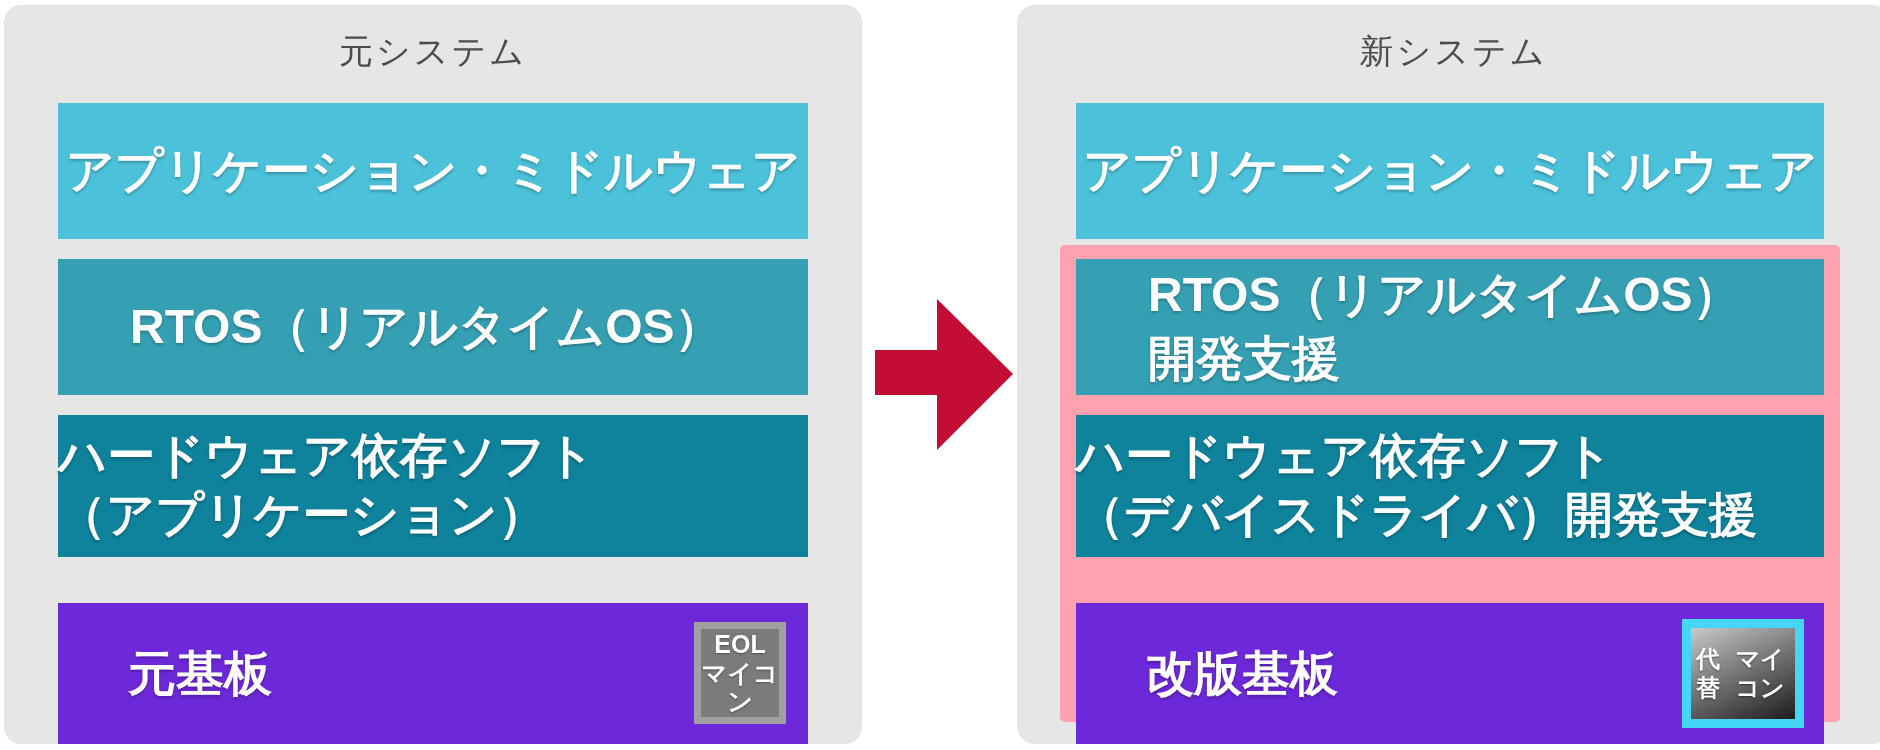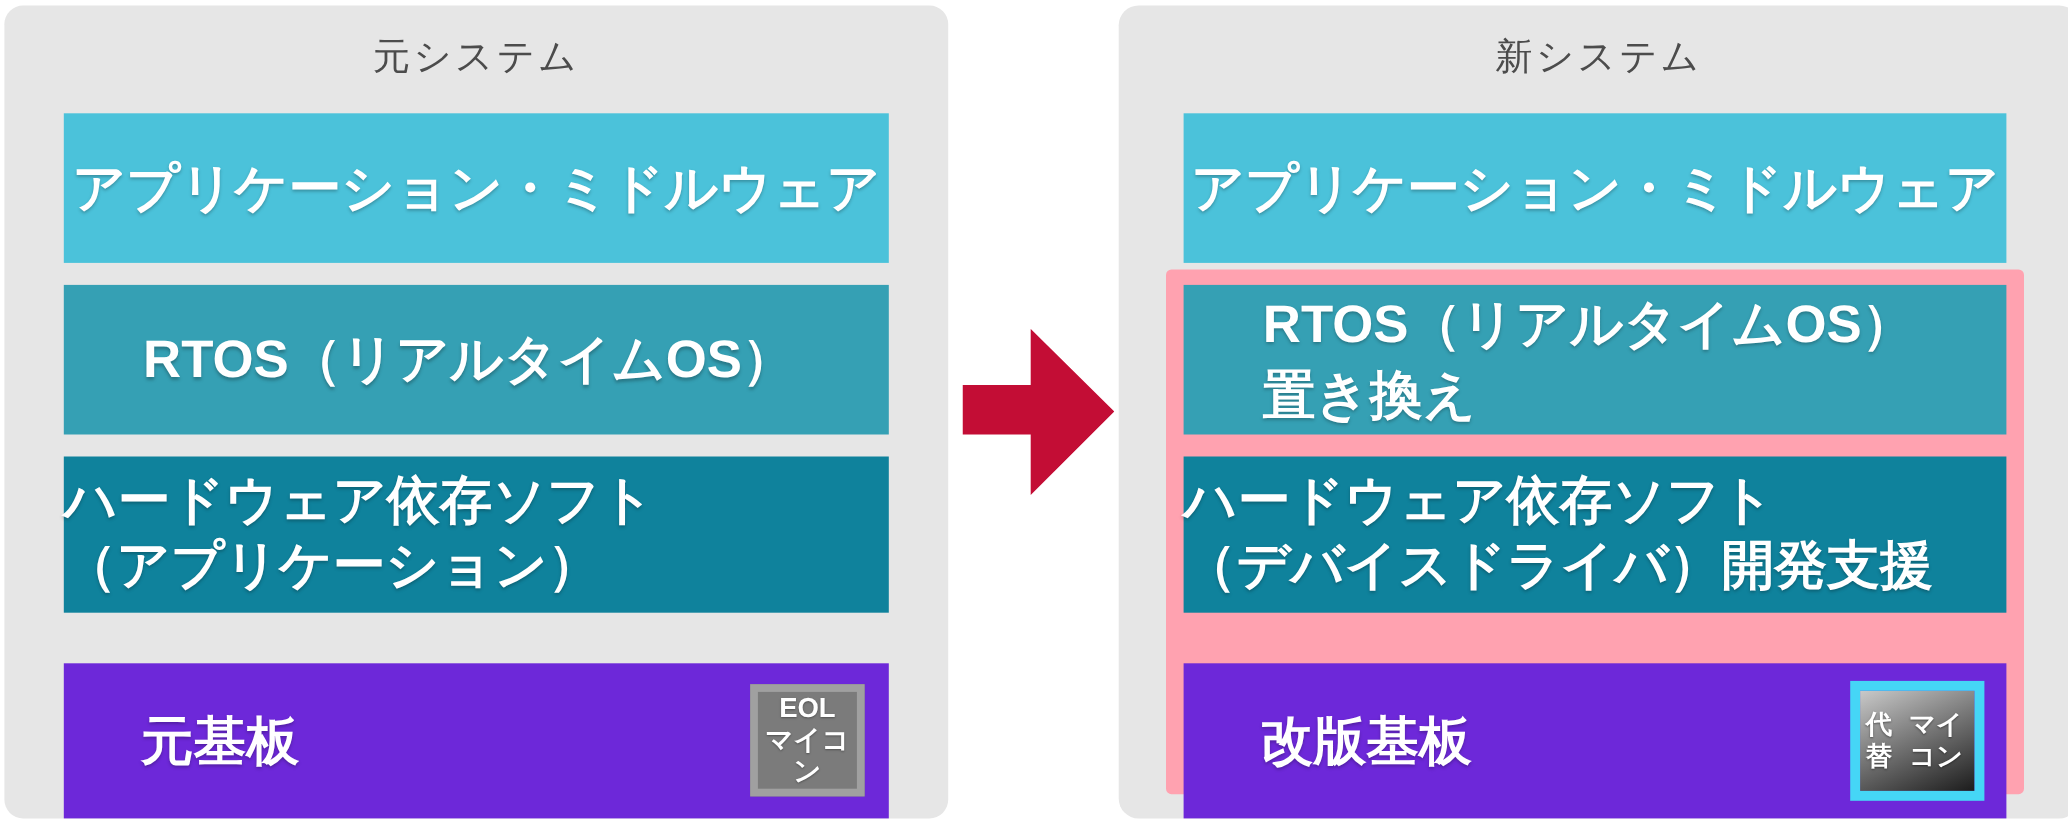--- a/index.html
+++ b/index.html
@@ -26,21 +26,21 @@
   .row-app  {top:98px;height:136px;background:#4bc2da;justify-content:center;}
   .row-rtos {top:254px;height:136px;background:#35a0b4;padding-left:72px;}
   .row-hw   {top:410px;height:142px;background:#0f829c;}
   .row-board{top:566px;height:141px;background:#6d28d9;padding-left:70px;font-size:48px;margin-top:32px;}
   .hw-lines{display:flex;flex-direction:column;line-height:1.22;}
   .highlight-frame{
     position:absolute;left:43px;top:240px;width:780px;height:477px;
     background:#ffa2b0;border-radius:5px;
   }
   .badge-eol{
-    position:absolute;right:22px;top:19px;width:104px;height:102px;
+    position:absolute;right:22px;top:19px;width:92px;height:102px;
     box-sizing:border-box;background:#7b7b7b;border:7px solid #a0a0a0;
     display:flex;flex-direction:column;align-items:center;justify-content:center;
     font-size:25px;line-height:1.15;text-align:center;text-shadow:0 1px 2px rgba(0,0,0,0.35);
   }
   .badge-alt{
     position:absolute;right:20px;top:16px;width:122px;height:109px;
     box-sizing:border-box;border:9px solid #45d6f6;
     background:linear-gradient(155deg,#c9c9c9 0%,#7a7a7a 45%,#1c1c1c 100%);
     display:flex;flex-direction:row;align-items:center;justify-content:center;
     font-size:24px;line-height:1.18;text-align:center;text-shadow:0 1px 2px rgba(0,0,0,0.45);
@@ -89,21 +89,21 @@
   <section class="panel panel-right">
     <div class="panel-title">新システム</div>
 
     <div class="layer row-app">
       <span>アプリケーション・ミドルウェア</span>
     </div>
 
     <div class="highlight-frame"></div>
 
     <div class="layer row-rtos">
-      <span>RTOS（リアルタイムOS）　置き換え</span>
+      <span>RTOS（リアルタイムOS）　開発支援</span>
     </div>
 
     <div class="layer row-hw">
       <span class="hw-lines">
         <span>ハードウェア依存ソフト</span>
         <span>（デバイスドライバ）開発支援</span>
       </span>
     </div>
 
     <div class="layer row-board">

